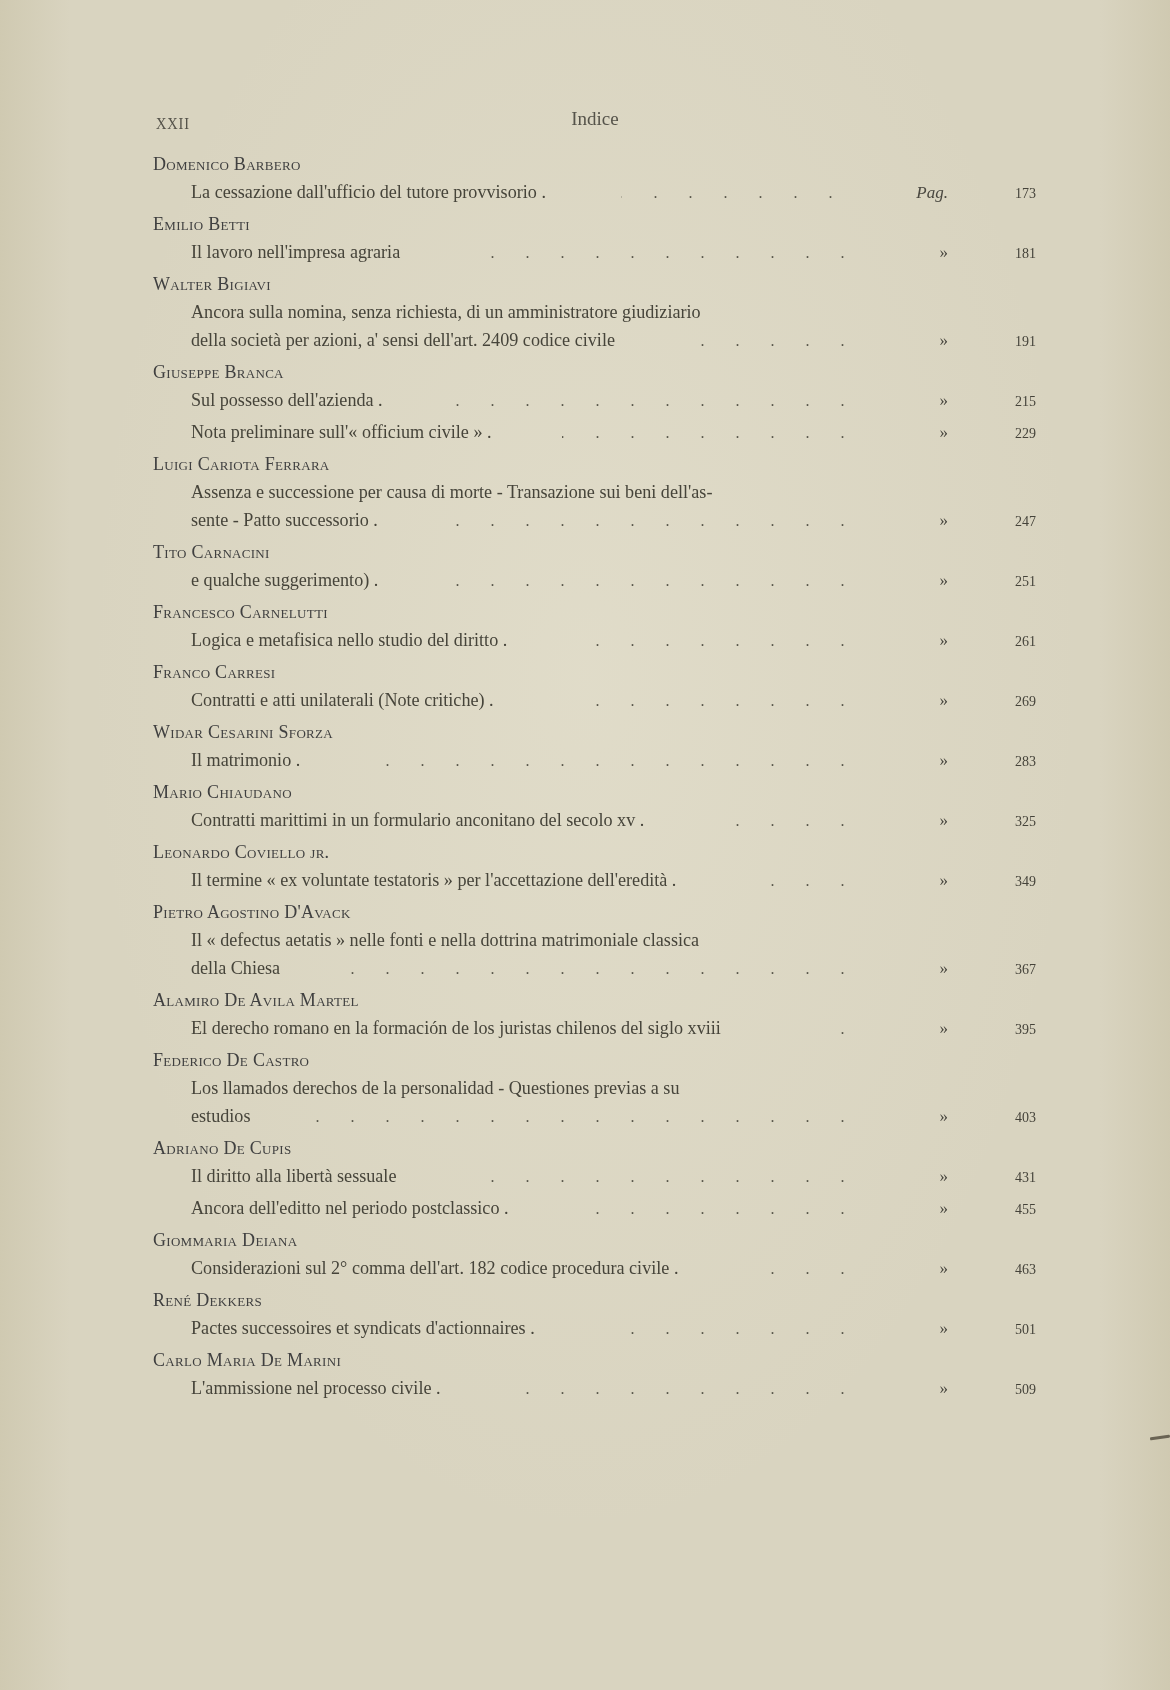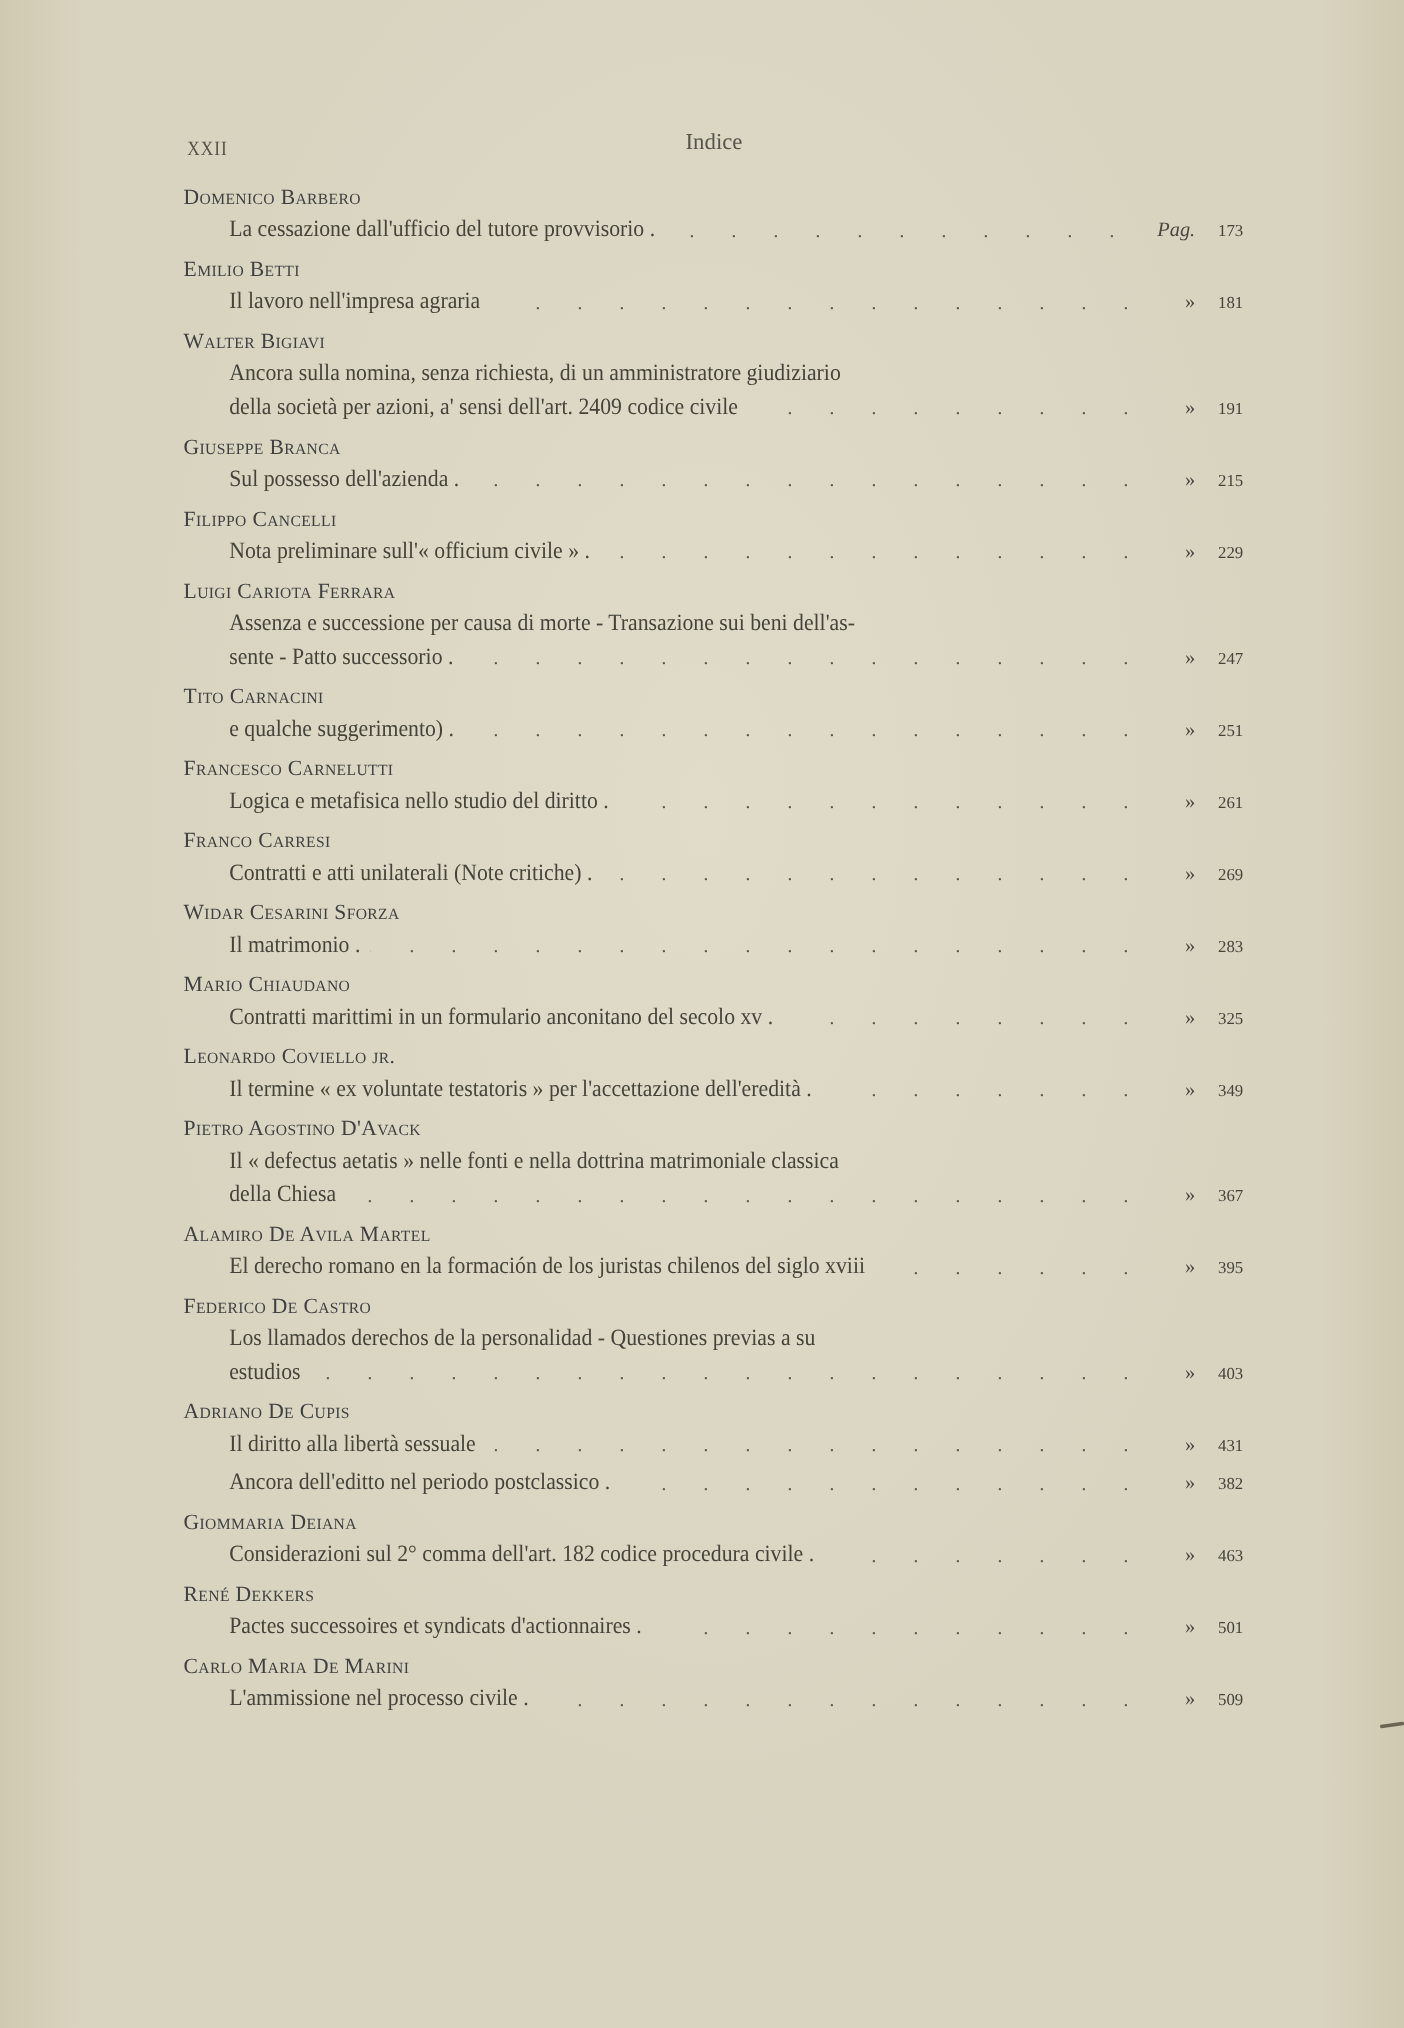--- a/index.html
+++ b/index.html
@@ -65,20 +65,21 @@
       white-space: nowrap;
     }
     .title-line {
       position: relative;
       height: 28px;
       line-height: 28px;
       margin-left: 38px;
       font-size: 19.5px;
       white-space: nowrap;
       color: #46443a;
+      gap: 48px;
     }
     .title-text {
       display: inline-block;
       transform: scaleX(0.93);
       transform-origin: left center;
     }
     .title-last {
       display: flex;
       align-items: baseline;
     }
@@ -172,21 +173,20 @@
       <div class="author">Giuseppe Branca</div>
       <div class="title-line title-last">
         <span class="title-text">Sul possesso dell'azienda .</span>
         <span class="leader">. . . . . . . . . . . . . . . . . . . . . . . . . . . . . . . . . . . . . . . .</span>
         <span class="ref-mark">»</span>
         <span class="page-ref">215</span>
       </div>
       <div class="gap-after"></div>
     </div>
     <div class="entry">
-      <div class="author">Filippo Cancelli</div>
       <div class="title-line title-last">
         <span class="title-text">Nota preliminare sull'« officium civile » .</span>
         <span class="leader">. . . . . . . . . . . . . . . . . . . . . . . . . . . . . . . . . . . . . . . .</span>
         <span class="ref-mark">»</span>
         <span class="page-ref">229</span>
       </div>
       <div class="gap-after"></div>
     </div>
     <div class="entry">
       <div class="author">Luigi Cariota Ferrara</div>
@@ -299,21 +299,21 @@
         <span class="ref-mark">»</span>
         <span class="page-ref">431</span>
       </div>
       <div class="gap-after"></div>
     </div>
     <div class="entry">
       <div class="title-line title-last">
         <span class="title-text">Ancora dell'editto nel periodo postclassico .</span>
         <span class="leader">. . . . . . . . . . . . . . . . . . . . . . . . . . . . . . . . . . . . . . . .</span>
         <span class="ref-mark">»</span>
-        <span class="page-ref">382</span>
+        <span class="page-ref">455</span>
       </div>
       <div class="gap-after"></div>
     </div>
     <div class="entry">
       <div class="author">Giommaria Deiana</div>
       <div class="title-line title-last">
         <span class="title-text">Considerazioni sul 2° comma dell'art. 182 codice procedura civile .</span>
         <span class="leader">. . . . . . . . . . . . . . . . . . . . . . . . . . . . . . . . . . . . . . . .</span>
         <span class="ref-mark">»</span>
         <span class="page-ref">463</span>

